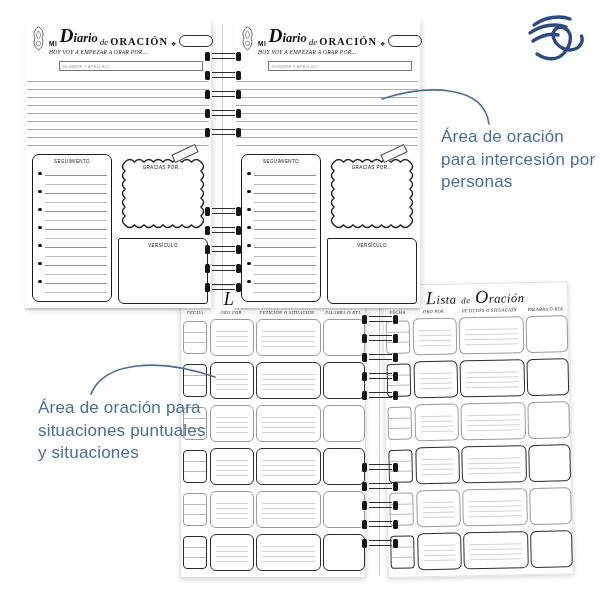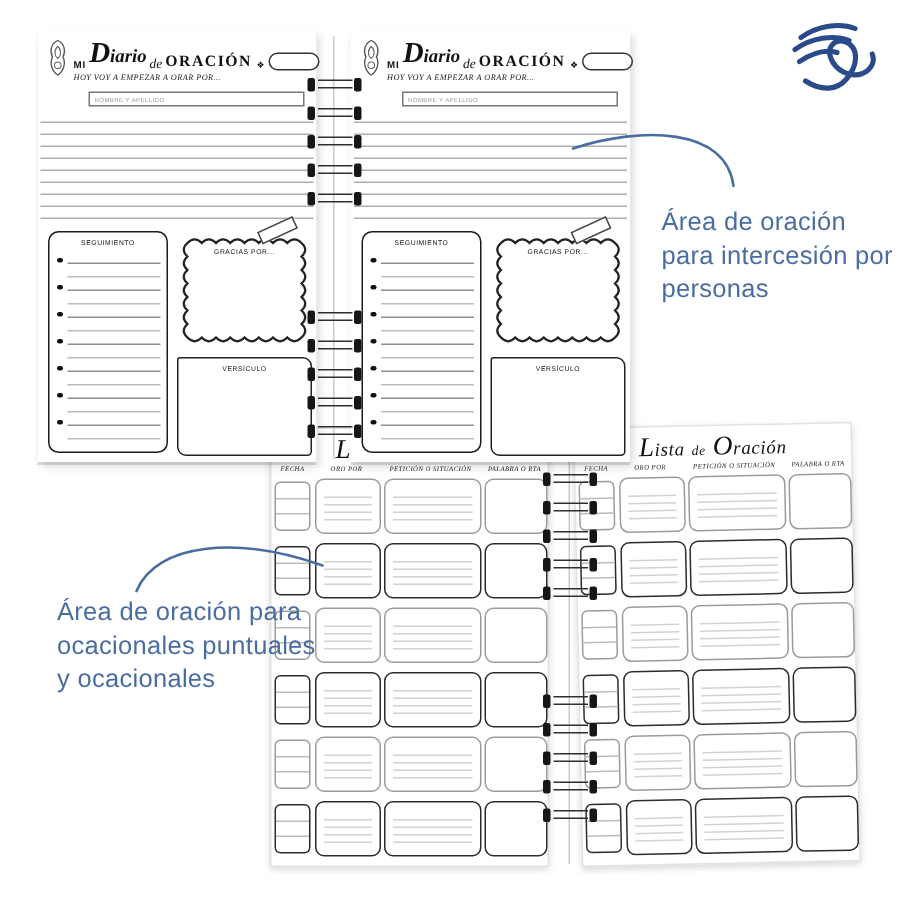--- a/index.html
+++ b/index.html
@@ -95,21 +95,21 @@
   .c-pet   { left:73px;  width:65px; }
   .c-pal   { left:140px; width:42px; }
   .cline { position:absolute; left:5px; right:5px; height:0; border-top:1px solid #d2d2d2; }
   .cline:nth-of-type(1){ top:30%; } .cline:nth-of-type(2){ top:45%; }
   .cline:nth-of-type(3){ top:60%; } .cline:nth-of-type(4){ top:75%; }
   .fline { position:absolute; left:0; right:0; height:0; border-top:1px solid #bbb; }
   .fline:nth-of-type(1){ top:33%; } .fline:nth-of-type(2){ top:66%; }
 
   
   .annotation { position:absolute; z-index:10; font-weight:500; font-size:17px; line-height:1.33; letter-spacing:0.2px; }
-  #annotation-intercession { left:441px; top:137px; width:160px; }
+  #annotation-intercession { left:441px; top:126px; width:160px; }
   #annotation-situations   { left:38px;  top:397px; width:175px; }
   #curves-overlay { position:absolute; left:0; top:0; z-index:9; pointer-events:none; }
   #brand-logo { position:absolute; left:527px; top:8px; z-index:10; }
 </style>
 </head>
 <body>
 
 <div id="canvas">
 
   <div id="list-spread">
@@ -682,21 +682,21 @@
           <div class="coil">
             <span class="cap"></span>
             <span class="wire"></span>
             <span class="cap"></span>
           </div>
         </div>
     </div>
   </div>
 
   <div class="annotation" id="annotation-intercession" style="color: rgb(74, 109, 161);">Área de oración para intercesión por personas</div>
-  <div class="annotation" id="annotation-situations" style="color: rgb(74, 109, 161);">Área de oración para ocacionales puntuales y ocacionales</div>
+  <div class="annotation" id="annotation-situations" style="color: rgb(74, 109, 161);">Área de oración para situaciones puntuales y situaciones</div>
 
   <svg id="curves-overlay" width="600" height="600" viewBox="0 0 600 600">
     <path d="M 382 99 C 428 84, 484 85, 489 124" fill="none" stroke-width="1.7" stroke-linecap="round" class="curve" stroke="#4a6da1"></path>
     <path d="M 91 394 C 104 362, 158 357, 215 377" fill="none" stroke-width="1.7" stroke-linecap="round" class="curve" stroke="#4a6da1"></path>
   </svg>
 
   <svg id="brand-logo" width="64" height="56" viewBox="0 0 64 56">
     <g fill="none" stroke-linecap="round" class="logo-stroke" stroke-width="3.4" stroke="#2b4a8a">
       <path d="M7 17 C 18 9, 33 7, 43 11"></path>
       <path d="M3 25 C 14 17, 29 15, 39 19"></path>

